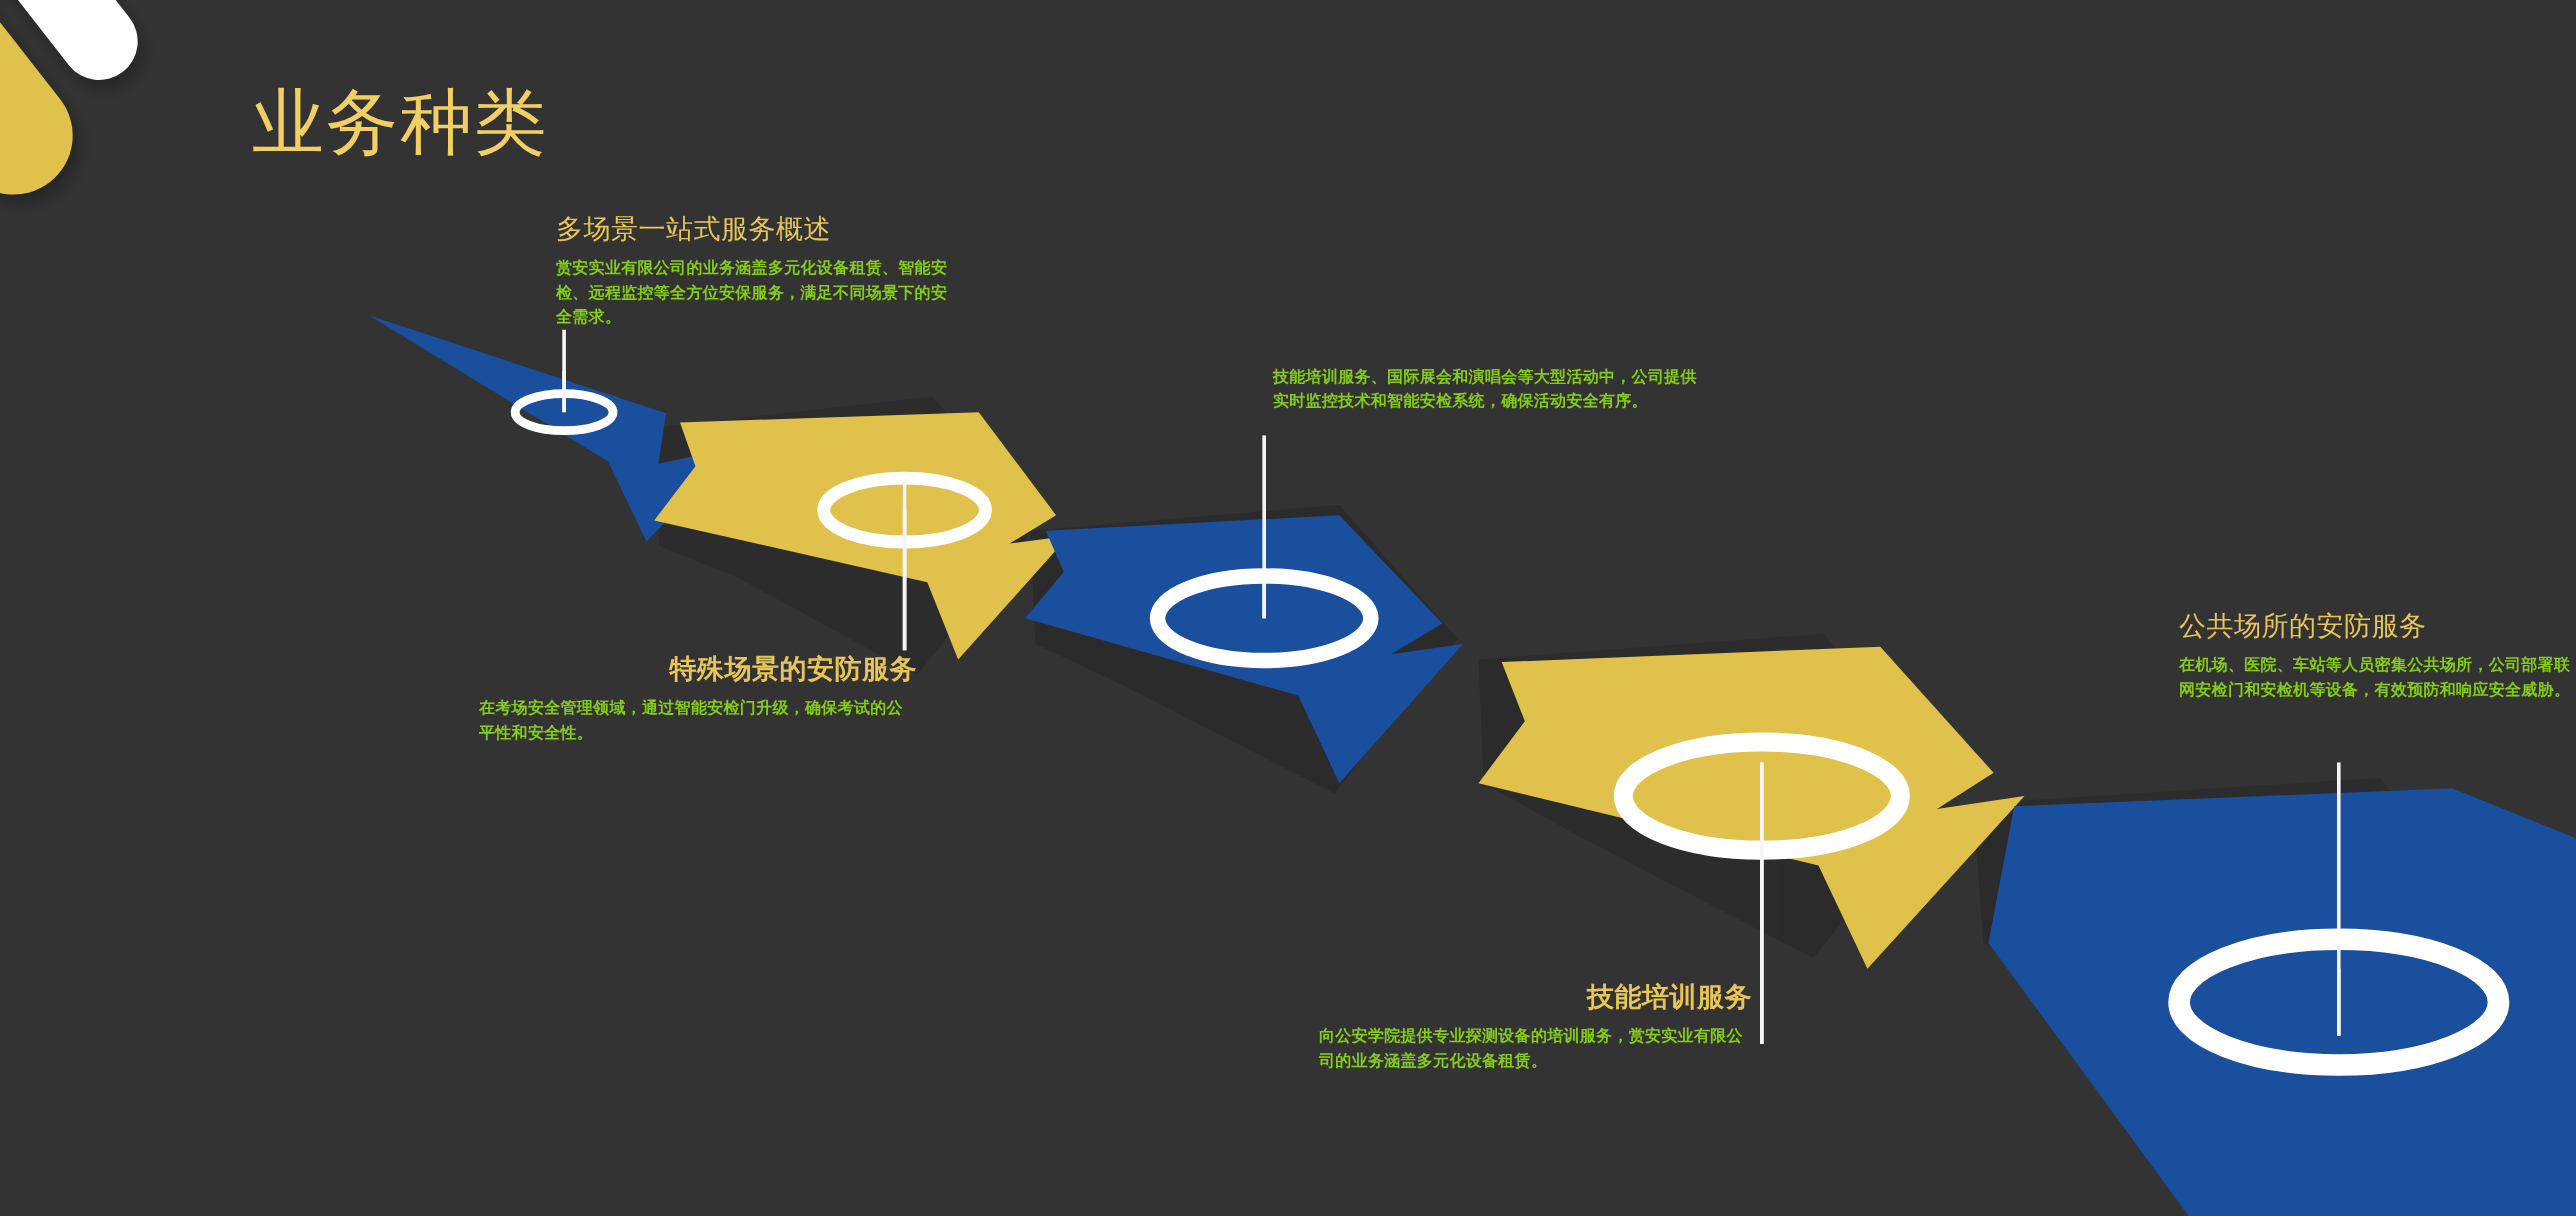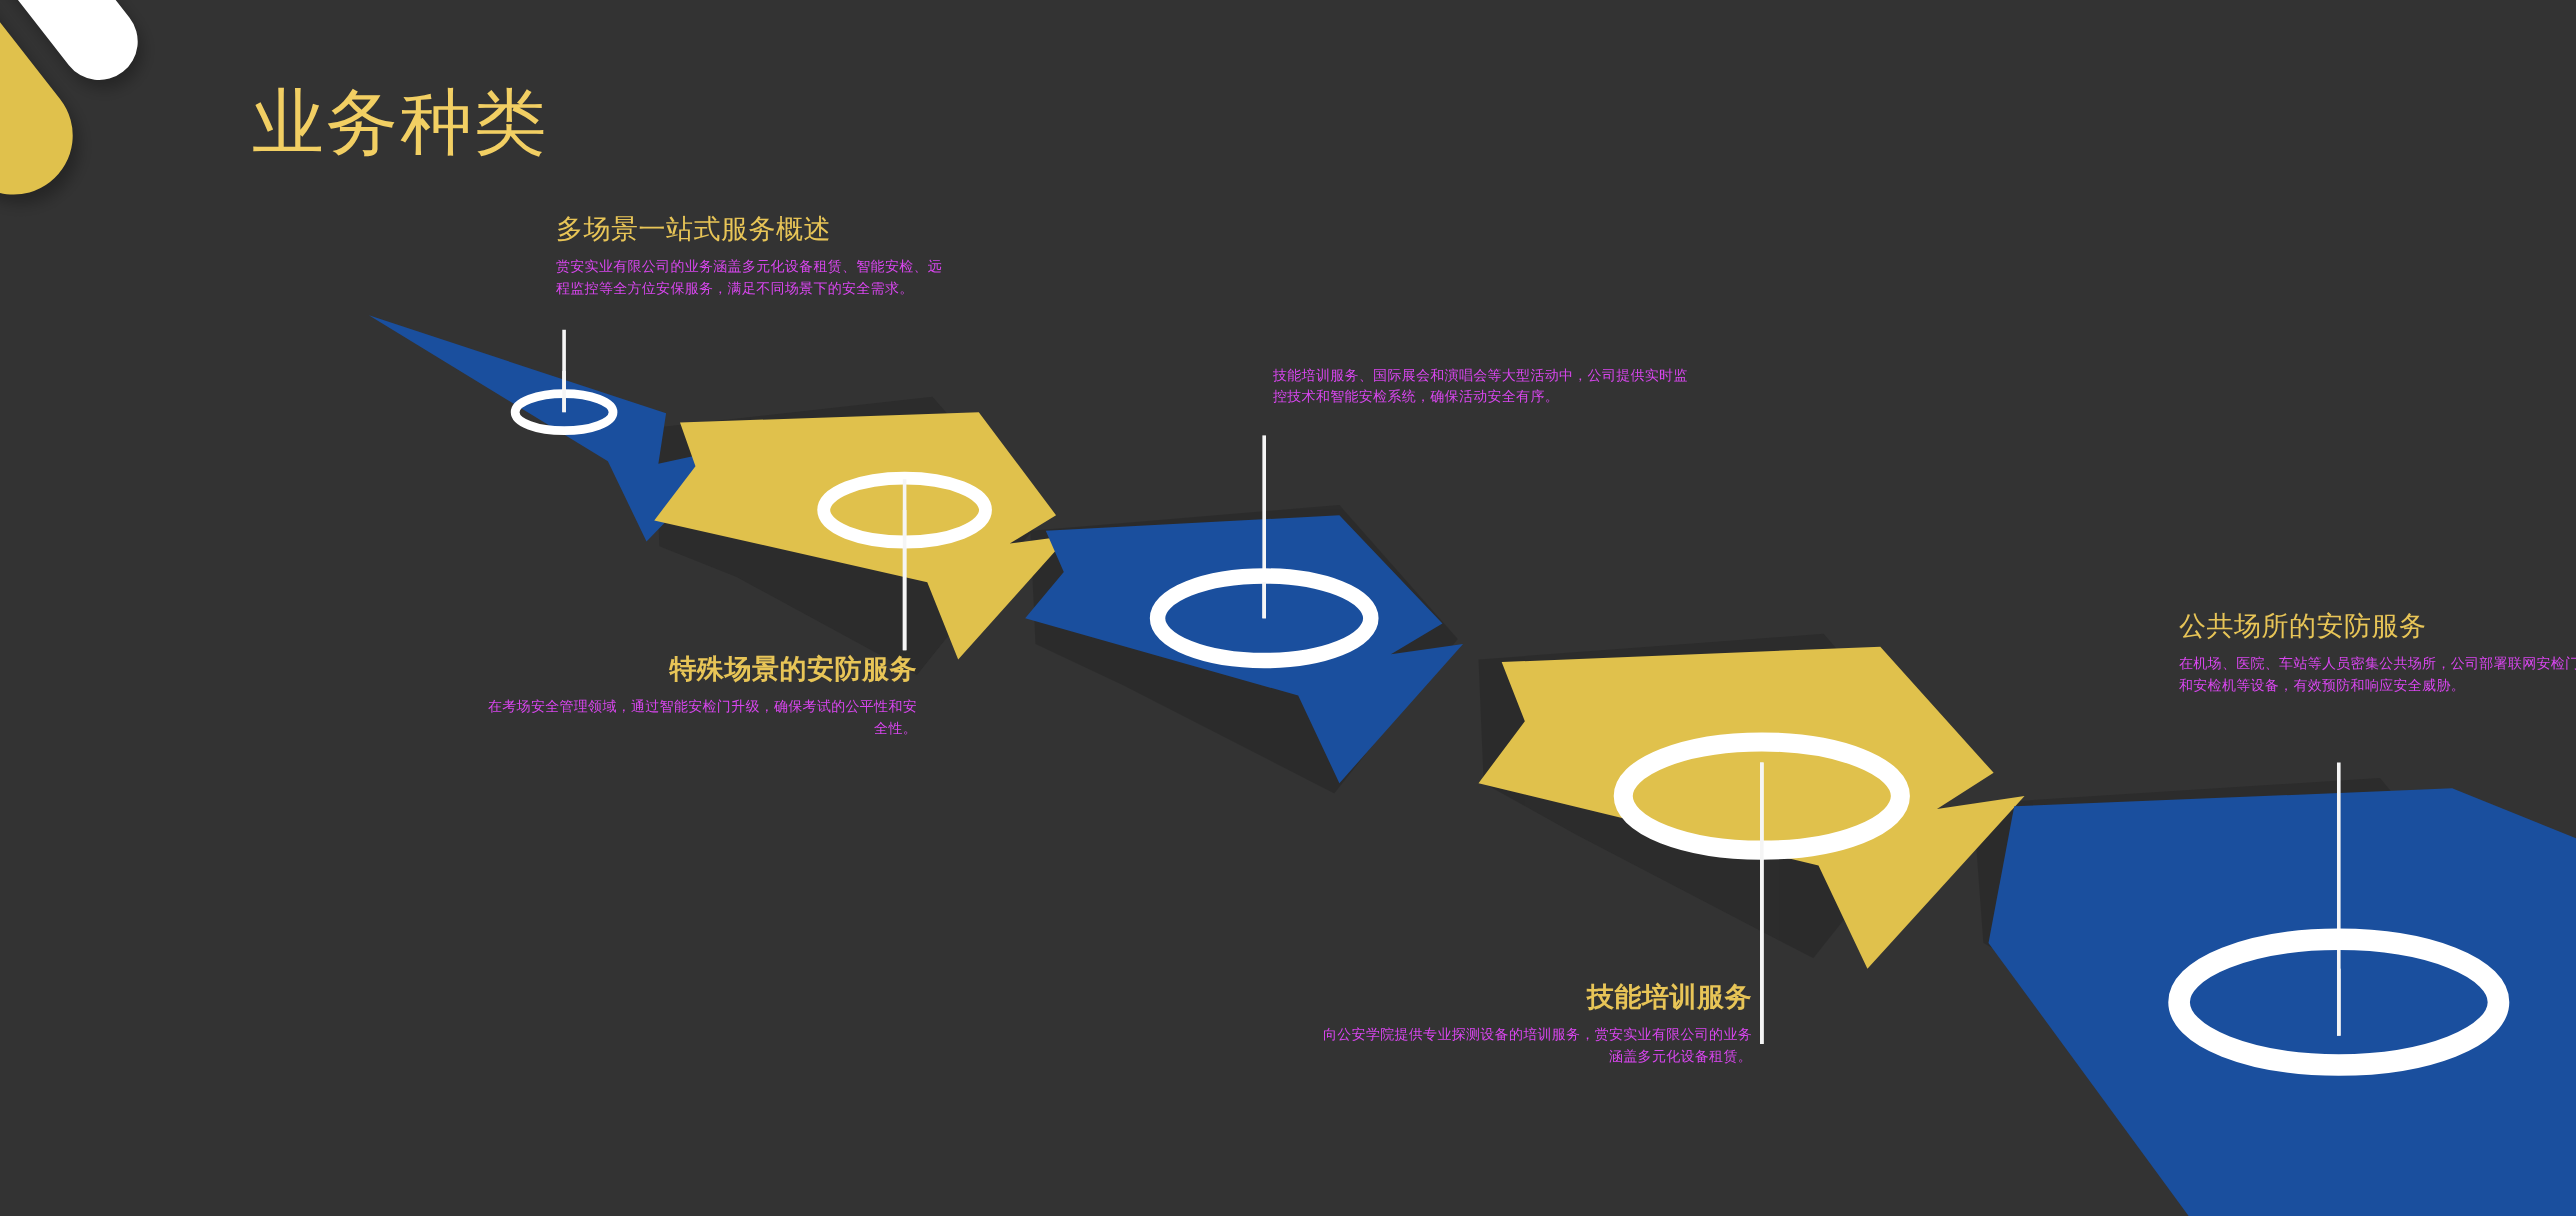--- a/index.html
+++ b/index.html
@@ -57,29 +57,29 @@
   .caption .c-head {
     font-size: 27px;
     line-height: 1.15;
     font-weight: 400;
     letter-spacing: 0.5px;
     color: #E8C557;
     white-space: nowrap;
     margin-bottom: 11.3px;
   }
   .caption .c-body {
-    font-size: 14px;
+    font-size: 16px;
     line-height: 1.52;
-    font-weight: 400;
-    color: #d946ef;
+    font-weight: 700;
+    color: #84cc16;
     letter-spacing: 0.3px;
   }
   .caption.align-right { text-align: right; }
   .caption.align-right .c-head { text-align: right; font-weight: bold; }
-  .caption.align-right .c-body { text-align: right; }
+  .caption.align-right .c-body { text-align: left; }
 </style>
 </head>
 <body>
 
 <div id="stage">
 
   <div class="pill-shadow" style="left:-88px; top:-57px; width:118px; height:278px; transform: rotate(-38deg);"></div>
   <div class="pill" style="left:-93px; top:-62px; width:118px; height:273px; background:#E0C14C; transform: rotate(-38deg);"></div>
 
   <div class="pill-shadow" style="left:20.6px; top:-118px; width:77px; height:222px; transform: rotate(-38deg);"></div>

